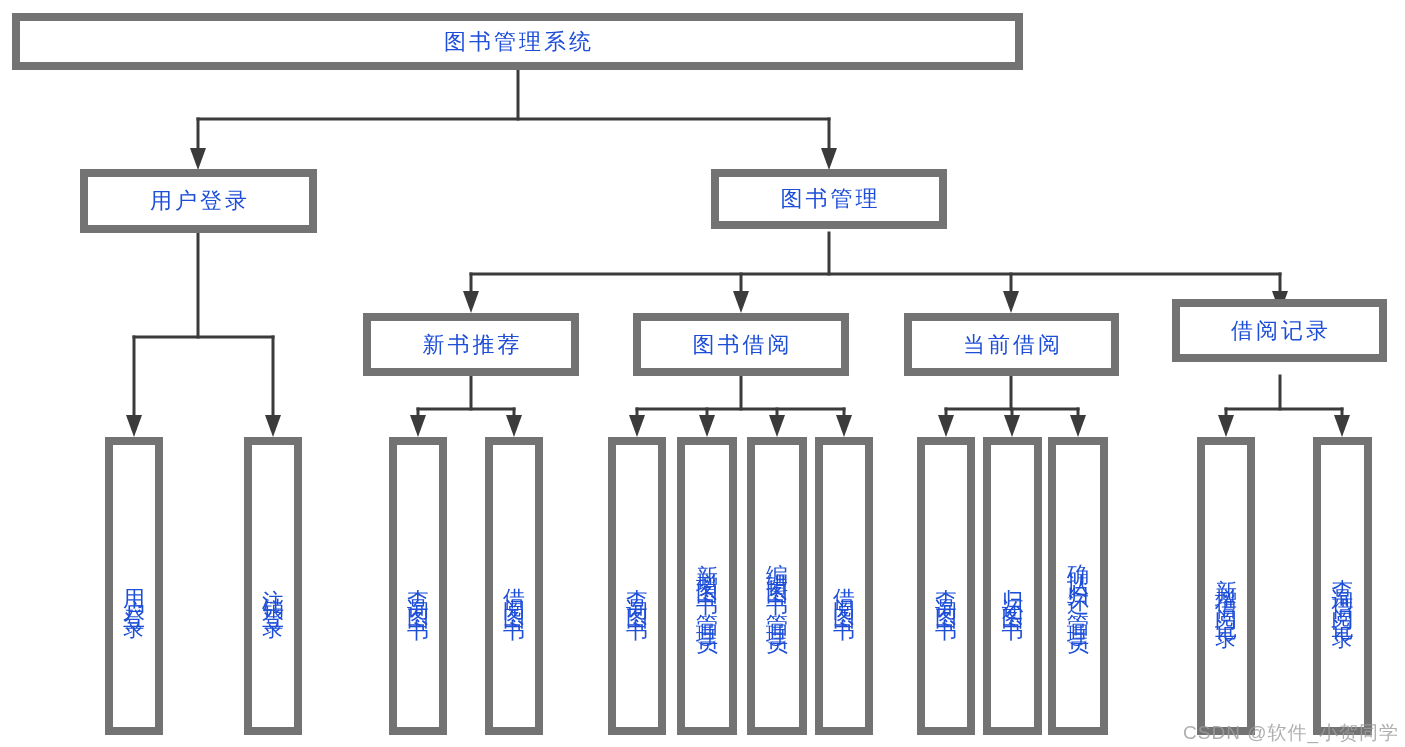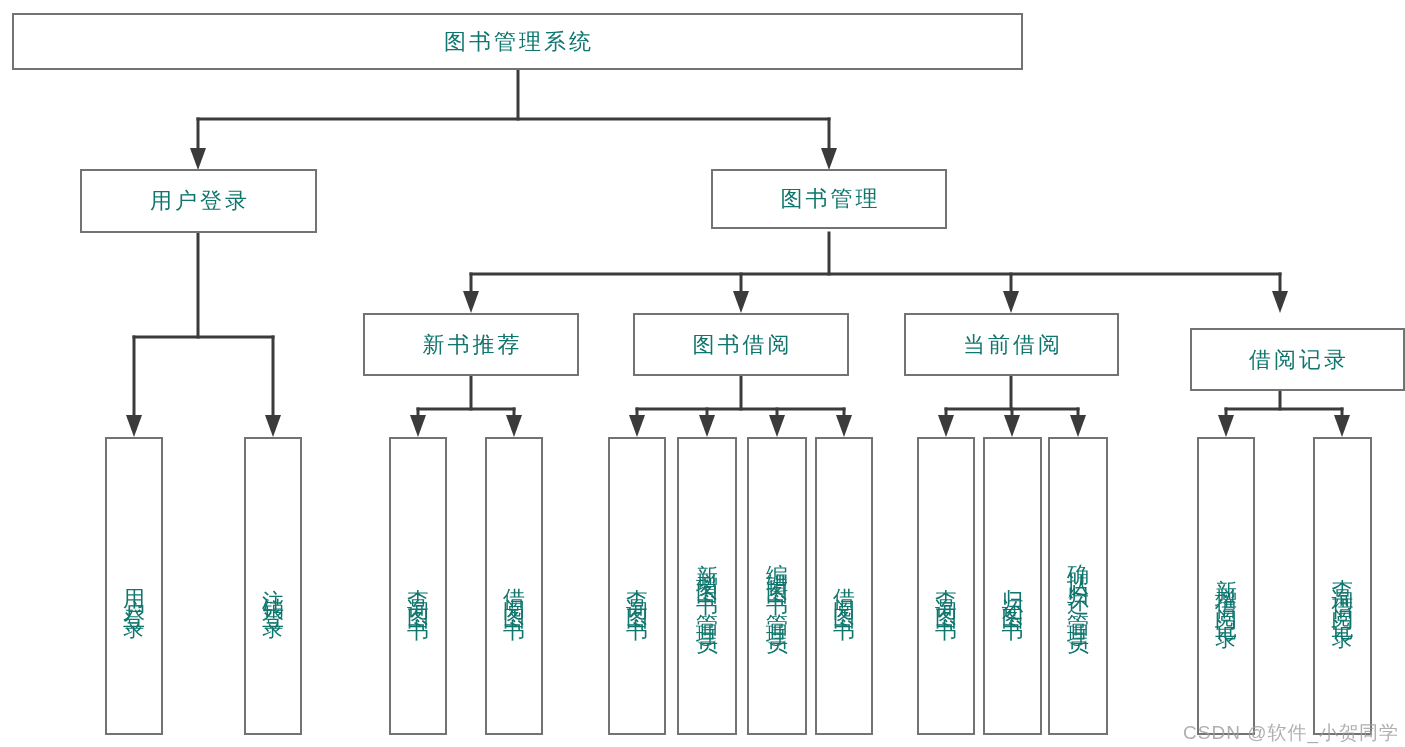--- a/index.html
+++ b/index.html
@@ -29,25 +29,25 @@
     stroke-linecap: square;
   }
   .connectors polygon {
     fill: #3b3b3b;
     stroke: none;
   }
   .node {
     position: absolute;
     box-sizing: border-box;
     background: #ffffff;
-    border: 2px solid #737373;
+    border: 8px solid #737373;
     display: flex;
     align-items: center;
     justify-content: center;
-    color: #0f766e;
+    color: #1d4ed8;
   }
   .node .hlabel {
     font-size: 22px;
     letter-spacing: 3px;
     white-space: nowrap;
     line-height: 1;
     transform: translateX(1.5px); 
   }
   .leaf {
     top: 437px;
@@ -169,21 +169,21 @@
 
   <div class="node" style="left:363px; top:313px; width:216px; height:63px;">
     <span class="hlabel">新书推荐</span>
   </div>
   <div class="node" style="left:633px; top:313px; width:216px; height:63px;align-items:center;">
     <span class="hlabel">图书借阅</span>
   </div>
   <div class="node" style="left:904px; top:313px; width:215px; height:63px;text-align:center;">
     <span class="hlabel">当前借阅</span>
   </div>
-  <div class="node" style="left:1172px; top:328px; width:215px; height:63px;margin-left:18px;">
+  <div class="node" style="left:1172px; top:299px; width:215px; height:63px;">
     <span class="hlabel">借阅记录</span>
   </div>
 
   <div class="node leaf" style="left:105px;">
     <span class="vlabel">用户登录</span>
   </div>
   <div class="node leaf" style="left:244px;">
     <span class="vlabel">注销登录</span>
   </div>
 

